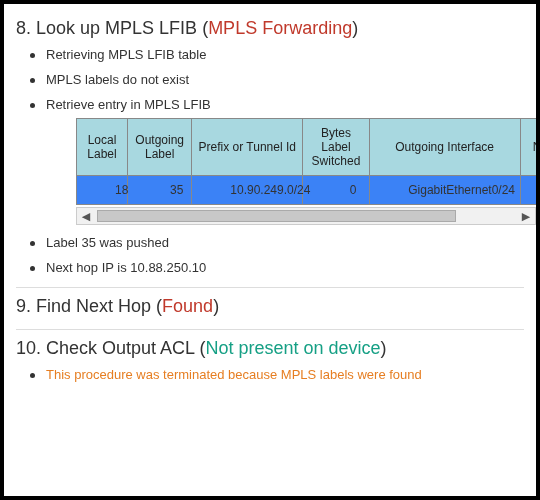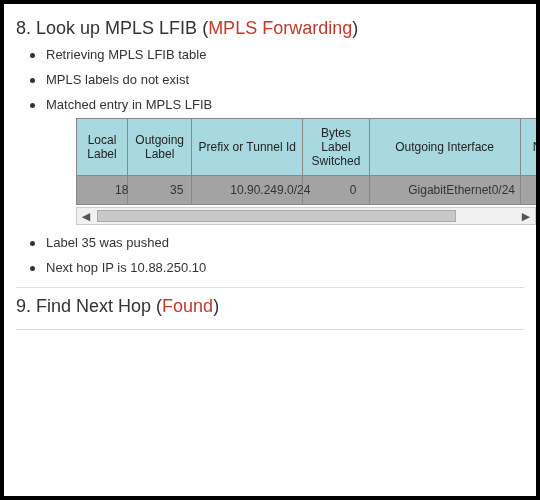--- a/index.html
+++ b/index.html
@@ -23,21 +23,21 @@
   ul.bullets > li { position: relative; padding-left: 16px; margin: 7px 0 10px 0; }
   ul.bullets > li::before {
     content: ""; position: absolute; left: 0; top: 6px;
     width: 5px; height: 5px; border-radius: 50%; background: #333;
   }
   .table-wrap { margin: 6px 0 0 30px; width: 460px; border-radius: 11px; }
   .table-scroll { overflow-x: hidden; width: 100%; }
   table { border-collapse: collapse; width: 520px; table-layout: fixed; }
   th, td { border: 1px solid #888; padding: 7px 4px; text-align: center; font-weight: normal; font-size: 12px; }
   th { background: #a8d8e0; color: #222; }
-  td { background: #a3a3a3; color: #333; padding-left: 38px; }
+  td { background: #3b82f6; color: #333; padding-left: 38px; }
   .col0 { width: 46px; }
   .col1 { width: 58px; }
   .col2 { width: 100px; }
   .col3 { width: 60px; }
   .col4 { width: 136px; }
   .col5 { width: 68px; }
   .hscroll {
     display: flex; align-items: center; justify-content: space-between;
     height: 18px; background: #f1f1f1; border: 1px solid #ccc; margin-top: 2px;
   }
@@ -53,21 +53,21 @@
 
   <li class="step">
     <div class="step-title">
       <span>8.</span>
       <span>Look up MPLS LFIB</span>
       (<span class="status">MPLS Forwarding</span>)
     </div>
     <ul class="bullets">
       <li><span>Retrieving MPLS LFIB table</span></li>
       <li><span>MPLS labels do not exist</span></li>
-      <li><span>Matched entry in MPLS LFIB</span>
+      <li><span>Retrieve entry in MPLS LFIB</span>
         <div class="table-wrap">
           <div class="table-scroll">
             <table>
               <thead>
                 <tr>
                   <th class="col0">Local Label</th>
                   <th class="col1">Outgoing Label</th>
                   <th class="col2">Prefix or Tunnel Id</th>
                   <th class="col3">Bytes Label Switched</th>
                   <th class="col4">Outgoing Interface</th>
@@ -105,14 +105,24 @@
   <li class="step">
     <div class="step-title">
       <span>9.</span>
       <span>Find Next Hop</span>
       (<span class="status">Found</span>)
     </div>
   </li>
 
   <hr class="sep">
 
+  <li class="step">
+    <div class="step-title">
+      <span>10.</span>
+      <span>Check Output ACL</span>
+      (<span class="status-green">Not present on device</span>)
+    </div>
+    <ul class="bullets">
+      <li><span class="warn">This procedure was terminated because MPLS labels were found</span></li>
+    </ul>
+  </li>
 
 </ol>
 
 </body></html>

